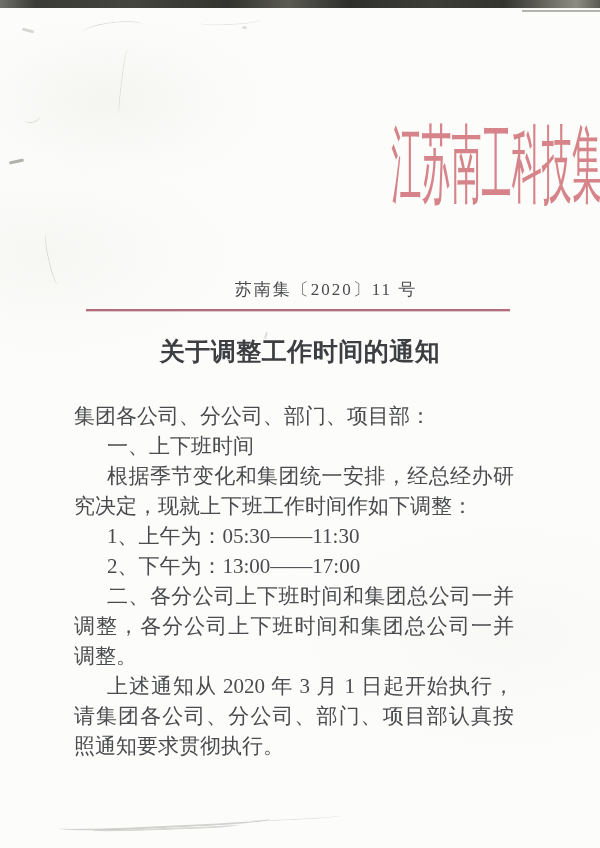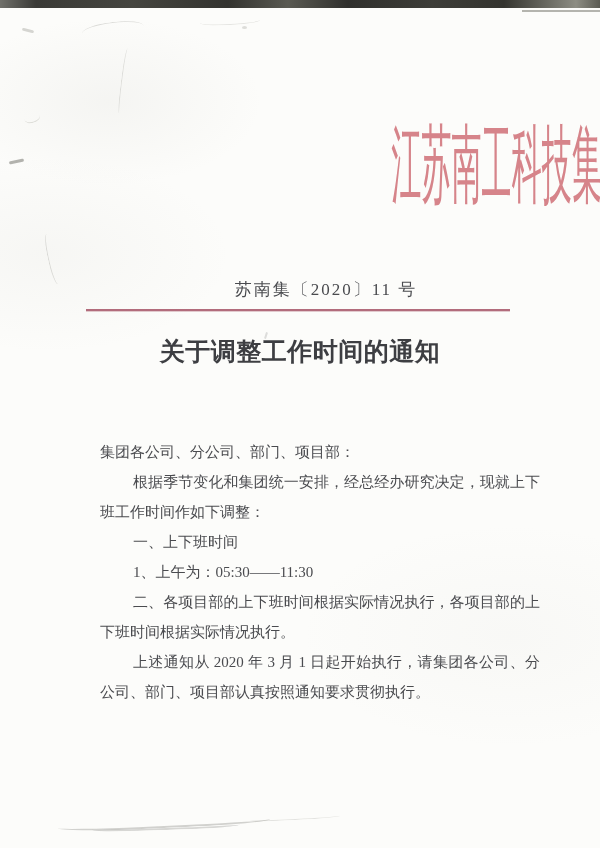--- a/index.html
+++ b/index.html
@@ -70,25 +70,24 @@
   .notice-title {
     position: absolute; top: 335px; left: 0; width: 600px; margin: 0;
     text-align: center;
     font-size: 25px; line-height: 34px; font-weight: bold;
     letter-spacing: 0.5px;
     color: #3d3e42;
   }
 
   
   .body-text {
-    position: absolute; top: 401px; left: 100px; width: 440px;
-    font-size: 15px; line-height: 30px;
+    position: absolute; top: 401px; left: 74px; width: 440px;
+    font-size: 21px; line-height: 30px;
     text-align: justify;
     color: #4a4b4f;
-    margin-top: 36px;
   }
   .body-text p { margin: 0; }
   .body-text p.indent { text-indent: 33px; }
 
   
   .artifact { position: absolute; pointer-events: none; }
   .a-smudge1 { left: 82px; top: 22px; width: 62px; height: 14px;
     border-top: 1px solid rgba(150,150,143,0.30); border-radius: 50%;
     transform: rotate(-7deg); }
   .a-smudge2 { left: 200px; top: 18px; width: 60px; height: 6px;
@@ -134,24 +133,25 @@
   </div>
 
   <div class="doc-number">苏南集〔2020〕11 号</div>
 
   <div class="red-rule"></div>
 
   <h1 class="notice-title">关于调整工作时间的通知</h1>
 
   <div class="body-text">
     <p>集团各公司、分公司、部门、项目部：</p>
+    <p class="indent">一、上下班时间</p>
     <p class="indent">根据季节变化和集团统一安排，经总经办研究决定，现就上下班工作时间作如下调整：</p>
-    <p class="indent">一、上下班时间</p>
     <p class="indent">1、上午为：05:30——11:30</p>
-    <p class="indent">二、各项目部的上下班时间根据实际情况执行，各项目部的上下班时间根据实际情况执行。</p>
+    <p class="indent">2、下午为：13:00——17:00</p>
+    <p class="indent">二、各分公司上下班时间和集团总公司一并调整，各分公司上下班时间和集团总公司一并调整。</p>
     <p class="indent">上述通知从 2020 年 3 月 1 日起开始执行，请集团各公司、分公司、部门、项目部认真按照通知要求贯彻执行。</p>
   </div>
 
   <div class="artifact a-smudge1"></div>
   <div class="artifact a-smudge2"></div>
   <div class="artifact a-mark1"></div>
   <div class="artifact a-dot1"></div>
   <div class="artifact a-squiggle1"></div>
   <div class="artifact a-arc1"></div>
   <div class="artifact a-dash1"></div>

